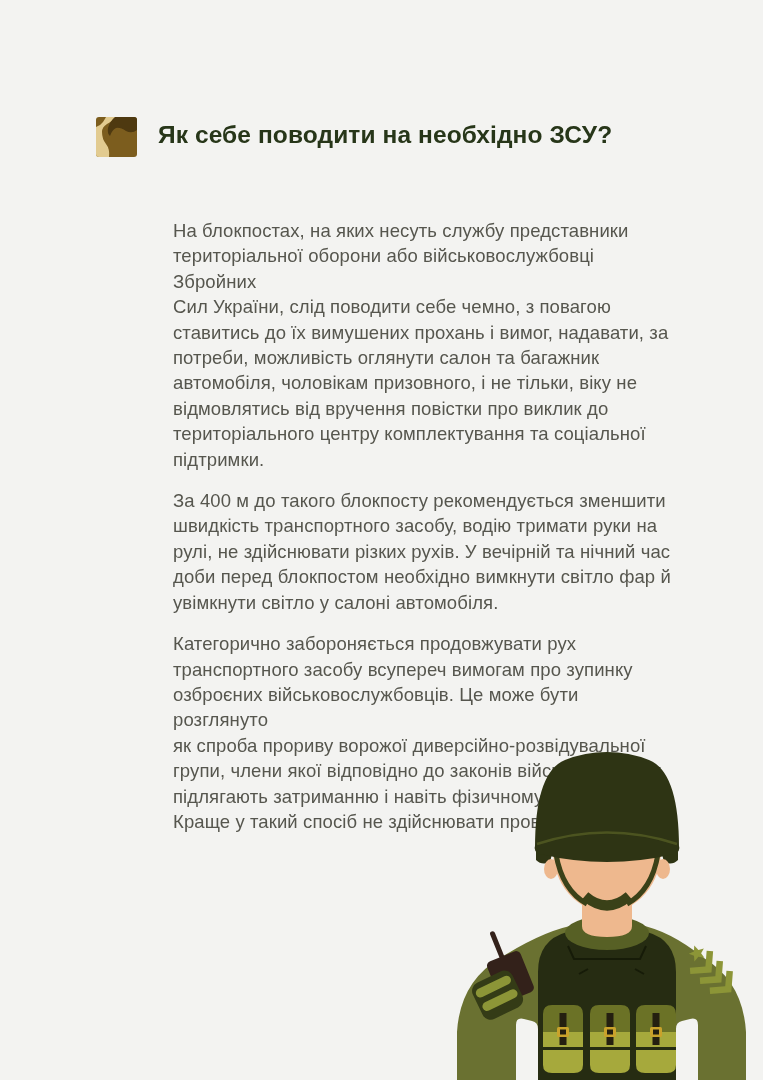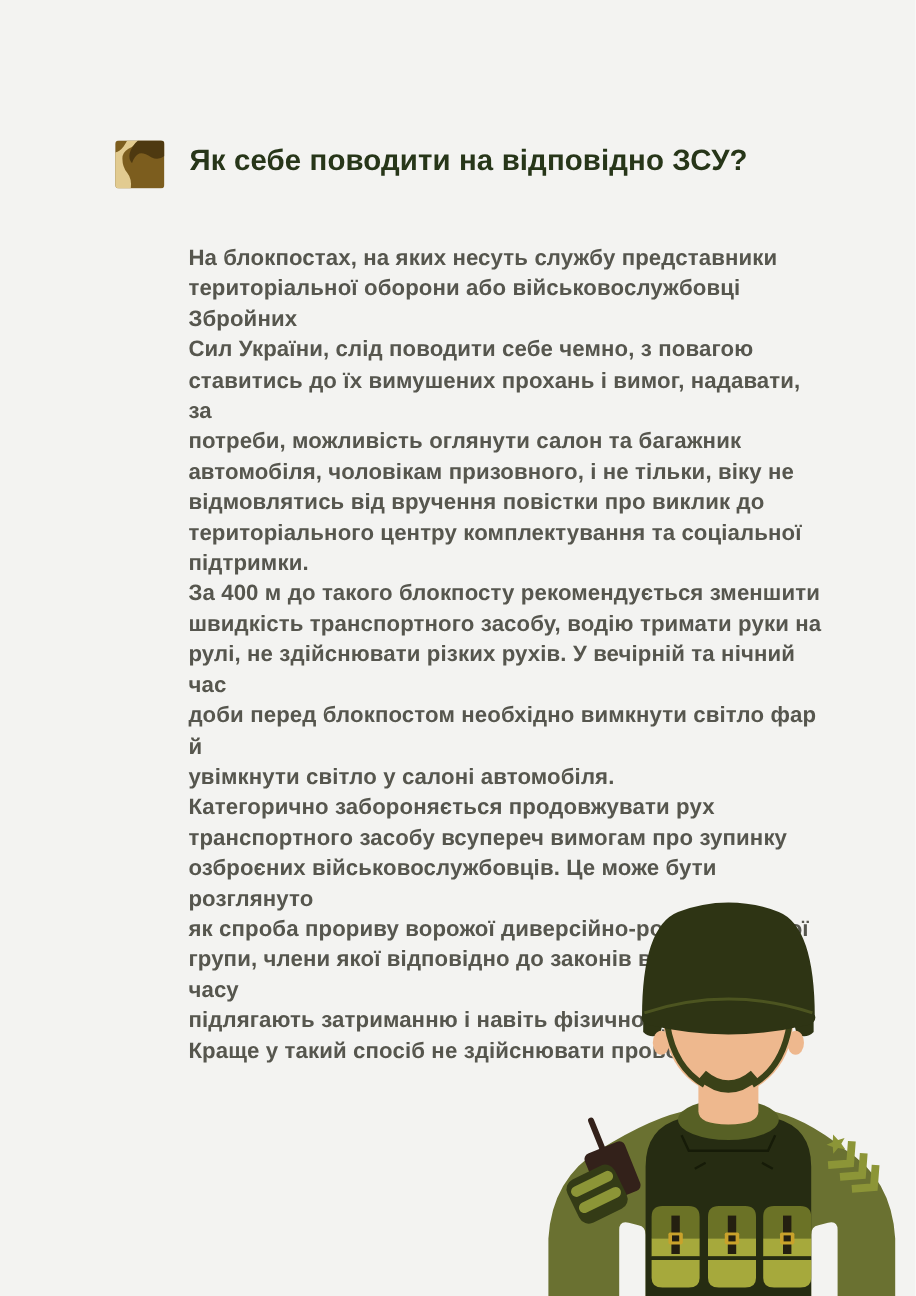--- a/index.html
+++ b/index.html
@@ -19,21 +19,21 @@
     width:560px;margin:0;
     font-size:24.5px;line-height:30px;font-weight:bold;
     color:#273619;letter-spacing:0.1px;
   }
   .body-text{
     position:absolute;left:157px;top:202px;
     width:530px;
     font-size:18.5px;line-height:25.4px;
     color:#56564e;letter-spacing:0.1px;
   }
-  .body-text p{margin:0;white-space:pre-line;font-weight:bold;}
+  .body-text p{margin:16px;white-space:pre-line;}
   .soldier{
     position:absolute;left:440px;top:730px;
     width:323px;height:350px;display:block;
   }
 </style>
 </head>
 <body>
 
 <div class="page">
 
@@ -43,21 +43,21 @@
           <rect x="0" y="0" width="41" height="40" rx="3"></rect>
         </clipPath>
     </defs>
     <g clip-path="url(#icoClip)">
       <rect x="0" y="0" width="41" height="40" fill="#7c5d1e"></rect>
       <path d="M10,0 L21,0 Q15,5 11,7 Q6,10 6,15 Q6,22 10,27 Q14,32 13,40 L0,40 L0,10 Q4,9 7,5 Q9,2 10,0 Z" fill="#e2cb90"></path>
       <path d="M19,0 L41,0 L41,13 Q36,17 30,14 Q24,10 20,11 Q16,13 14,19 Q11,16 12,11 Q14,4 19,0 Z" fill="#4e3910"></path>
     </g>
   </svg>
 
-  <h1 class="title">Як себе поводити на відповідно ЗСУ?</h1>
+  <h1 class="title">Як себе поводити на необхідно ЗСУ?</h1>
 
   <div class="body-text">
     <p>На блокпостах, на яких несуть службу представники
 територіальної оборони або військовослужбовці Збройних
 Сил України, слід поводити себе чемно, з повагою
 ставитись до їх вимушених прохань і вимог, надавати, за
 потреби, можливість оглянути салон та багажник
 автомобіля, чоловікам призовного, і не тільки, віку не
 відмовлятись від вручення повістки про виклик до
 територіального центру комплектування та соціальної

